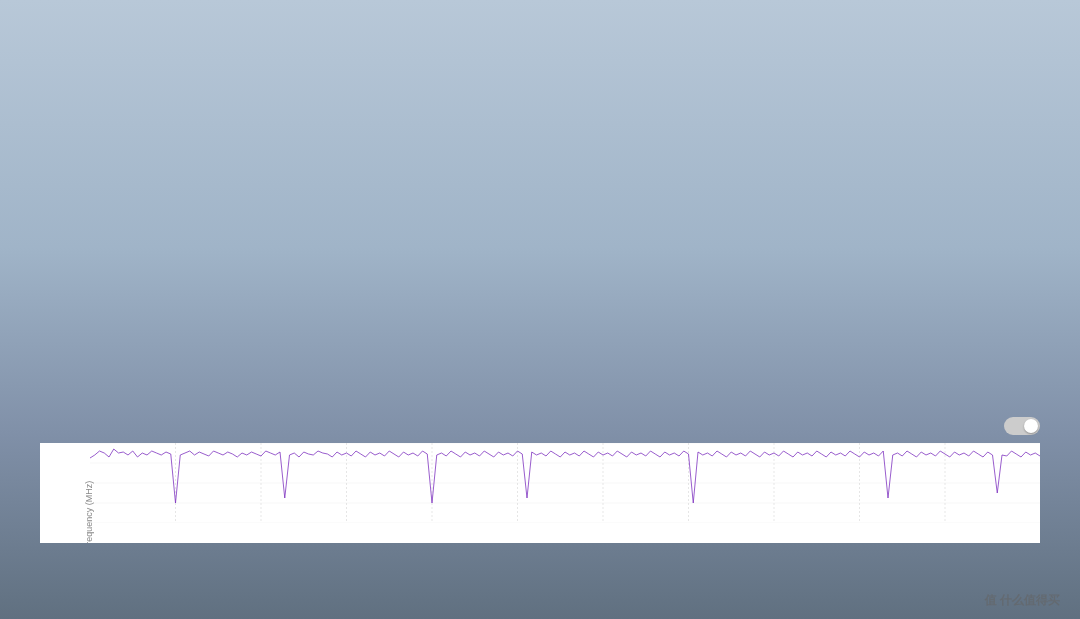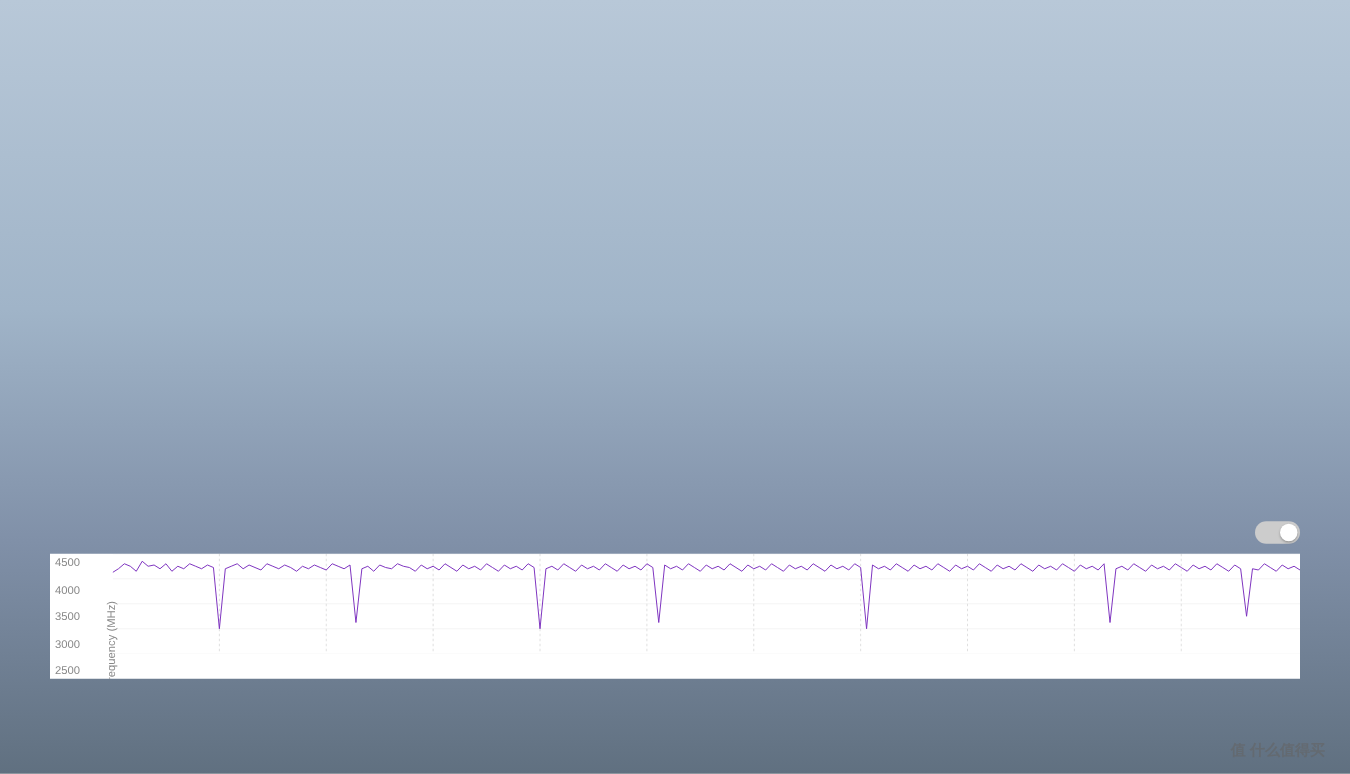--- a/index.html
+++ b/index.html
@@ -541,27 +541,20 @@
       <div class="performance-title">Performance data</div>
       <div class="monitoring-header">
         <span class="monitoring-title">Monitoring</span>
         <div class="monitoring-details">
           <span>Monitoring details</span>
           <div class="toggle"></div>
         </div>
       </div>
 
       <div class="chart-container">
-        <div class="chart-y-label">
-          <span>4500</span>
-          <span>4000</span>
-          <span>3500</span>
-          <span>3000</span>
-          <span>2500</span>
-        </div>
         <div class="chart-area">
           <svg width="100%" height="100%" viewBox="0 0 1000 80" preserveAspectRatio="none" xmlns="http://www.w3.org/2000/svg">
 
             <line x1="0" y1="0" x2="1000" y2="0" stroke="#eee" stroke-width="0.5"></line>
             <line x1="0" y1="20" x2="1000" y2="20" stroke="#eee" stroke-width="0.5"></line>
             <line x1="0" y1="40" x2="1000" y2="40" stroke="#eee" stroke-width="0.5"></line>
             <line x1="0" y1="60" x2="1000" y2="60" stroke="#eee" stroke-width="0.5"></line>
             <line x1="0" y1="80" x2="1000" y2="80" stroke="#eee" stroke-width="0.5"></line>
 
             <line x1="90" y1="0" x2="90" y2="80" stroke="#ccc" stroke-width="0.5" stroke-dasharray="2,2"></line>

